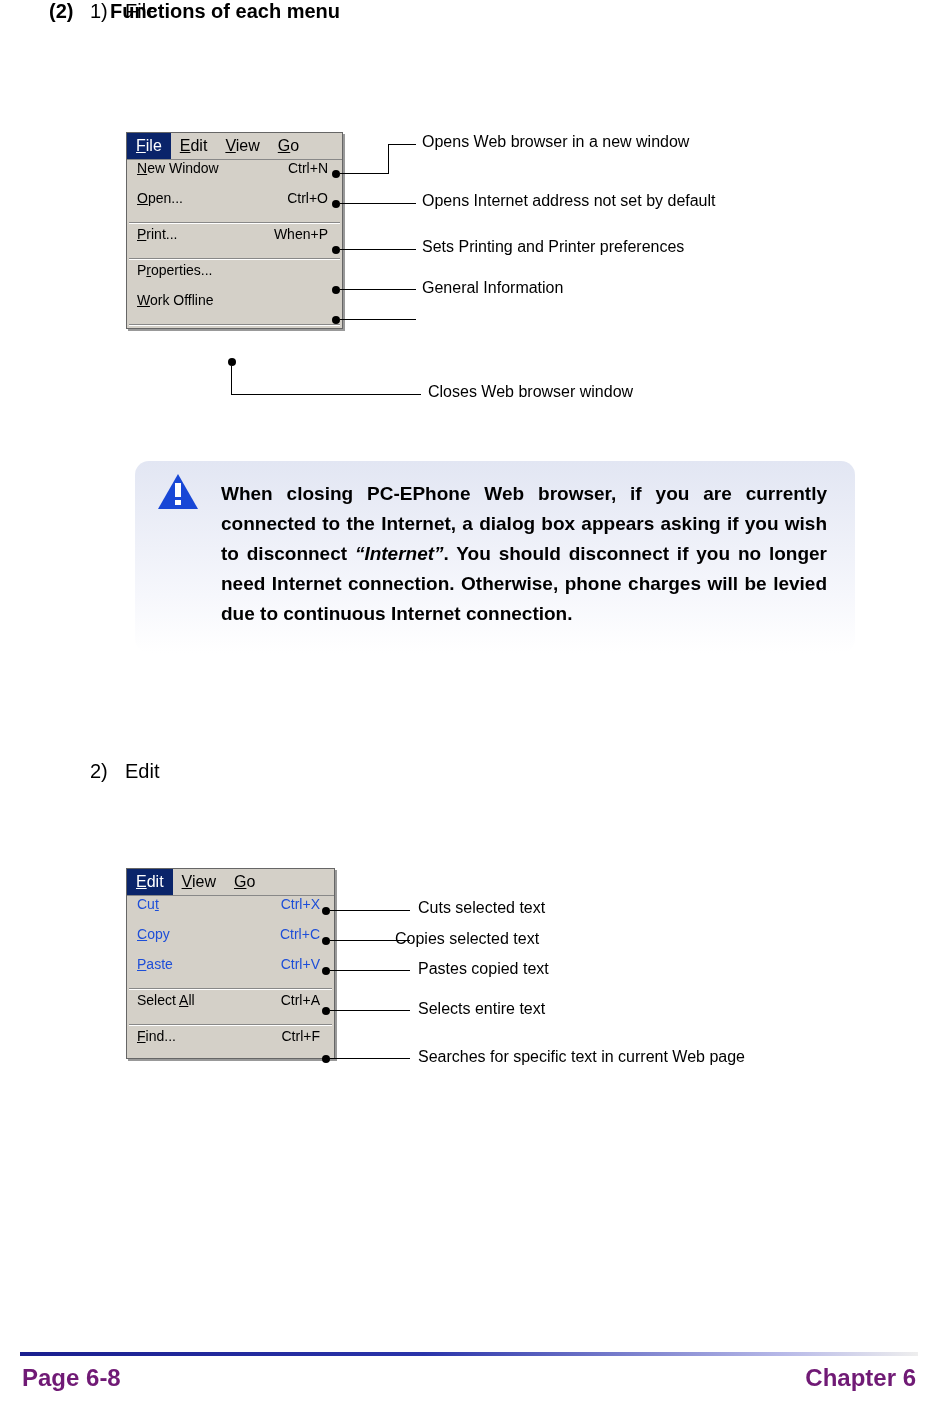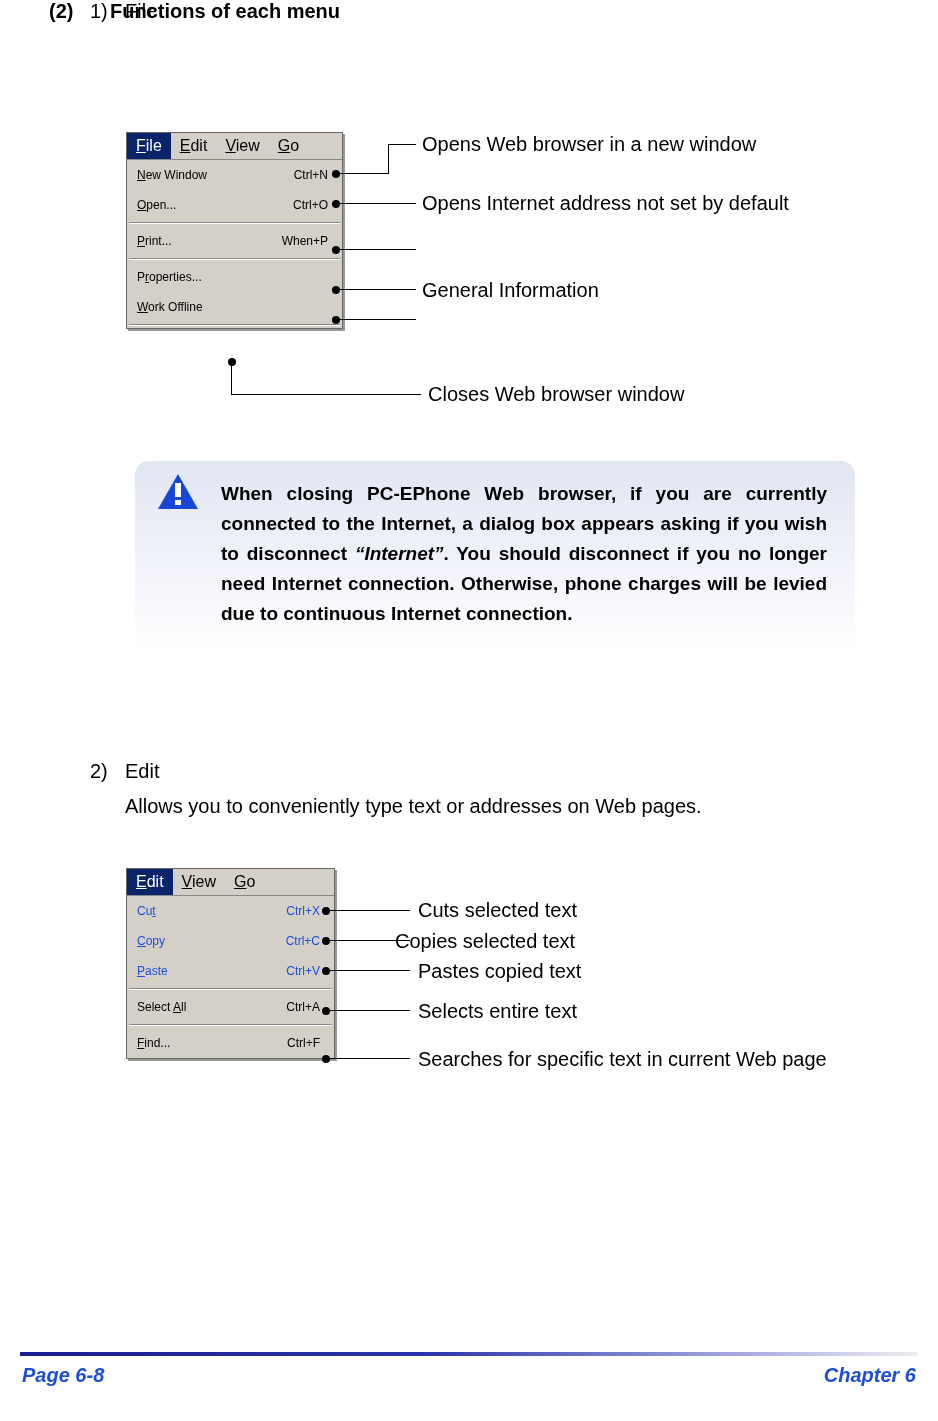--- a/index.html
+++ b/index.html
@@ -7,38 +7,38 @@
   .heading{position:absolute;font-weight:bold;font-size:20px}
   .sub{position:absolute;font-size:20px}
   .body-text{position:absolute;font-size:20px}
   
   .menu{position:absolute;border:1px solid #666;background:#d4d0c8;box-shadow:2px 2px 0 #999}
   .menubar{display:flex;height:26px;align-items:center;background:#d4d0c8;font-family:"Tahoma",Arial,sans-serif;font-size:16px}
   .menubar .mitem{padding:0 9px;height:26px;line-height:26px}
   .menubar .mitem.active{background:#0a246a;color:#fff}
   .u{text-decoration:underline}
   .dropdown{background:#d4d0c8;border-top:1px solid #888}
-  .mrow{display:flex;align-items:center;height:30px;font-family:"Tahoma",Arial,sans-serif;font-size:12px;color:#000;position:relative}
+  .mrow{display:flex;height:30px;font-family:"Tahoma",Arial,sans-serif;font-size:14px;color:#000;position:relative}
   .mrow.disabled{color:#1d4ed8}
   .mrow .label{flex:1;padding-left:10px}
   .mrow .shortcut{padding-right:14px}
   .msep{height:0;border-top:1px solid #888;border-bottom:1px solid #fff;margin:2px 2px}
   .ddot{position:absolute;width:8px;height:8px;border-radius:50%;background:#000}
   .lead{position:absolute;background:#000}
-  .lbl{position:absolute;font-size:20px;color:#000}
+  .lbl{position:absolute;font-size:16px;color:#000}
   
   .callout{position:absolute;left:135px;top:461px;width:720px;border-radius:14px;padding:18px 28px 24px 86px;box-sizing:border-box;
     background:linear-gradient(180deg,#e2e6f3 0%,#f6f7fc 70%,#fff 100%)}
   .callout .warn{position:absolute;left:22px;top:12px}
   .callout p{margin:0;font-weight:bold;font-size:19px;line-height:30px;text-align:justify}
   .callout em{font-style:italic}
   
   .hr{position:absolute;left:20px;right:20px;top:1352px;height:4px;
     background:linear-gradient(90deg,#1a1f8f 0%,#2a34aa 45%,#b7b9e8 85%,#eee 100%)}
-  .pg{position:absolute;top:1364px;font-family:Arial,sans-serif;font-size:20px;font-weight:bold;font-style:italic;color:#1d4ed8}
+  .pg{position:absolute;top:1364px;font-family:Arial,sans-serif;font-size:24px;font-weight:bold;color:#701a75}
   .pg.left{left:22px}
   .pg.right{right:22px}
 </style>
 </head>
 <body>
 
 <div class="page">
 
   <div class="heading" style="left:49px;top:0">(2)</div>
   <div class="heading" style="left:110px;top:0">Functions of each menu</div>
@@ -89,20 +89,21 @@
 
   <div class="lead" style="left:340px;top:173px;width:48px;height:1px"></div>
   <div class="lead" style="left:388px;top:144px;width:1px;height:30px"></div>
   <div class="lead" style="left:388px;top:144px;width:28px;height:1px"></div>
   <div class="lbl" style="left:422px;top:133px">Opens Web browser in a new window</div>
 
   <div class="lead" style="left:340px;top:203px;width:76px;height:1px"></div>
   <div class="lbl" style="left:422px;top:192px">Opens Internet address not set by default</div>
 
   <div class="lead" style="left:340px;top:249px;width:76px;height:1px"></div>
+  <div class="lbl" style="left:422px;top:238px">Sets Printing and Printer preferences</div>
 
   <div class="lead" style="left:340px;top:289px;width:76px;height:1px"></div>
   <div class="lbl" style="left:422px;top:279px">General Information</div>
 
   <div class="lead" style="left:340px;top:319px;width:76px;height:1px"></div>
 
   <div class="lead" style="left:231px;top:366px;width:1px;height:28px"></div>
   <div class="lead" style="left:231px;top:394px;width:190px;height:1px"></div>
   <div class="lbl" style="left:428px;top:383px">Closes Web browser window</div>
 
@@ -112,21 +113,20 @@
       <rect x="18" y="10" width="6" height="14" fill="#fff"></rect>
       <rect x="18" y="27" width="6" height="5" fill="#fff"></rect>
     </svg>
     <p>
       <span>When closing PC-EPhone Web browser, if you are currently connected to the Internet, a dialog box appears asking if you wish to disconnect </span><em>“Internet”</em><span>. You should disconnect if you no longer need Internet connection. Otherwise, phone charges will be levied due to continuous Internet connection.</span>
     </p>
   </div>
 
   <div class="sub" style="left:90px;top:760px">2)</div>
   <div class="sub" style="left:125px;top:760px">Edit</div>
-  <div class="body-text" style="left:125px;top:795px">Allows you to conveniently type text or addresses on Web pages.</div>
 
   <div class="menu" style="left:126px;top:868px;width:207px">
     <div class="menubar">
       <div class="mitem active"><span><span class="u">E</span>dit</span></div>
       <div class="mitem"><span><span class="u">V</span>iew</span></div>
       <div class="mitem"><span><span class="u">G</span>o</span></div>
     </div>
     <div class="dropdown">
       <div class="mrow disabled">
           <span class="label">Cu<span class="u">t</span></span>

